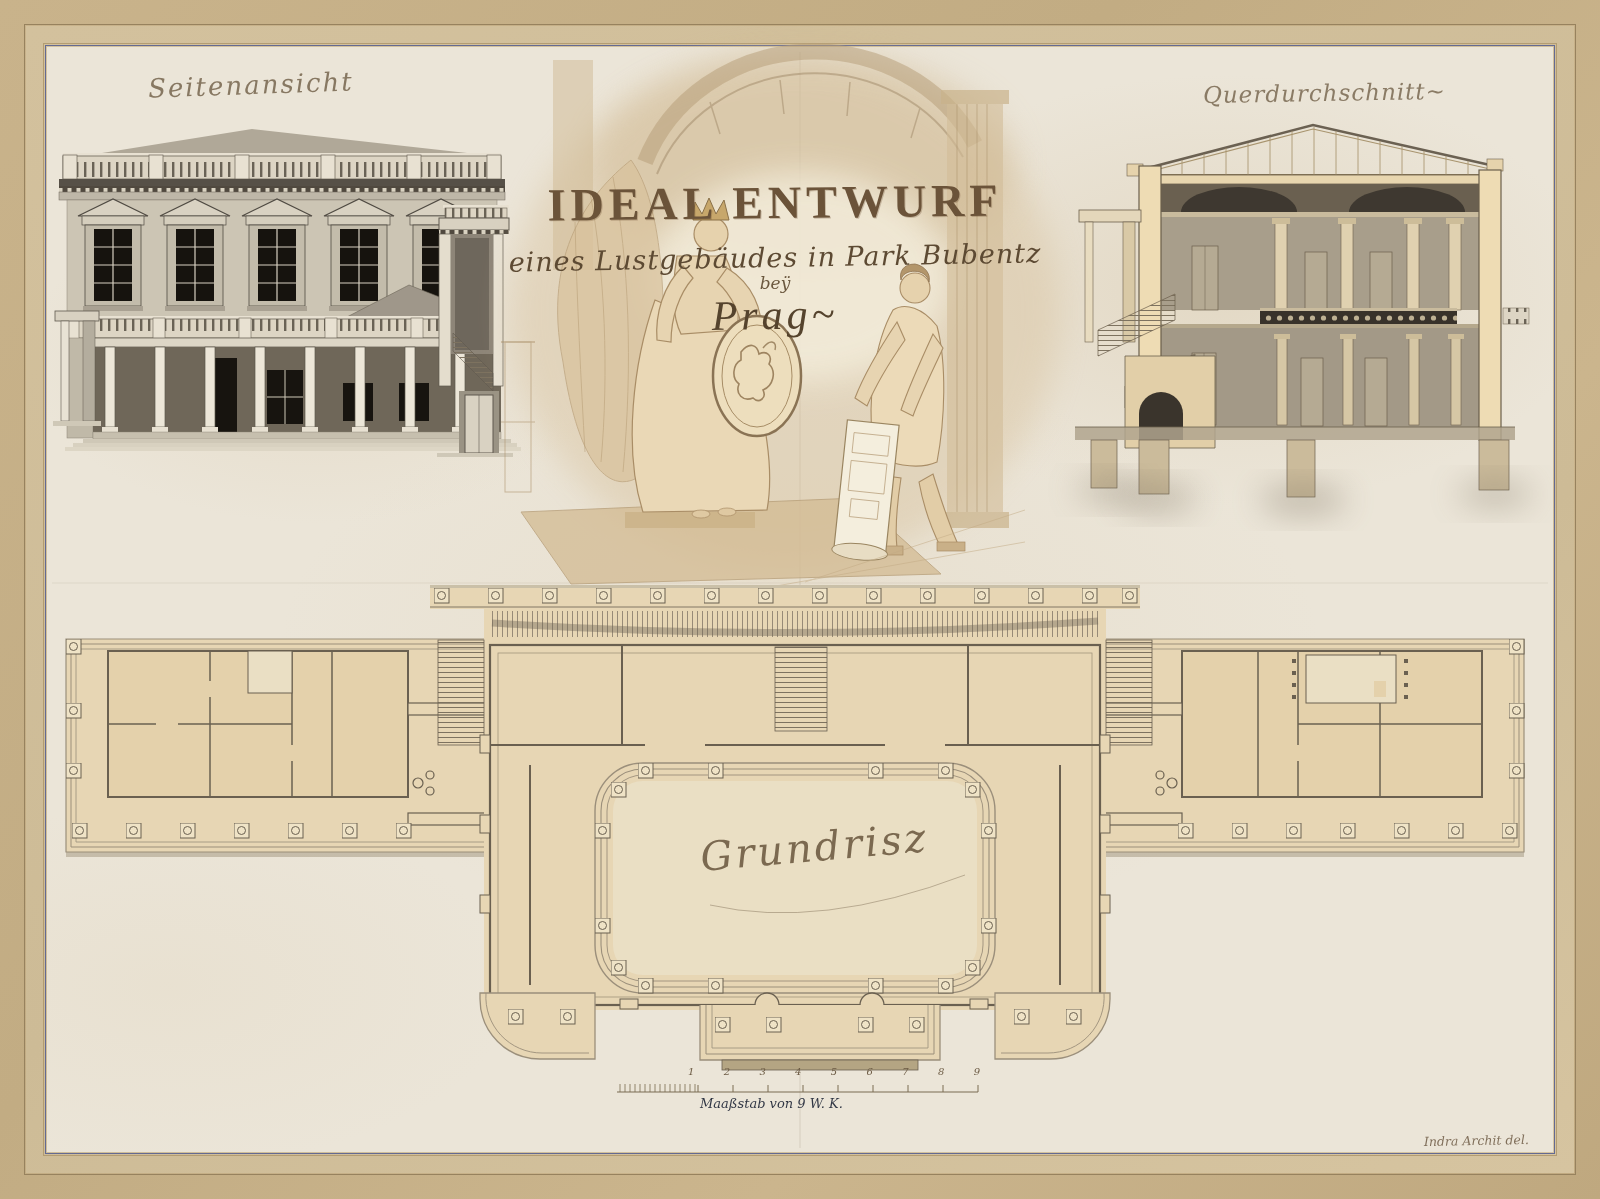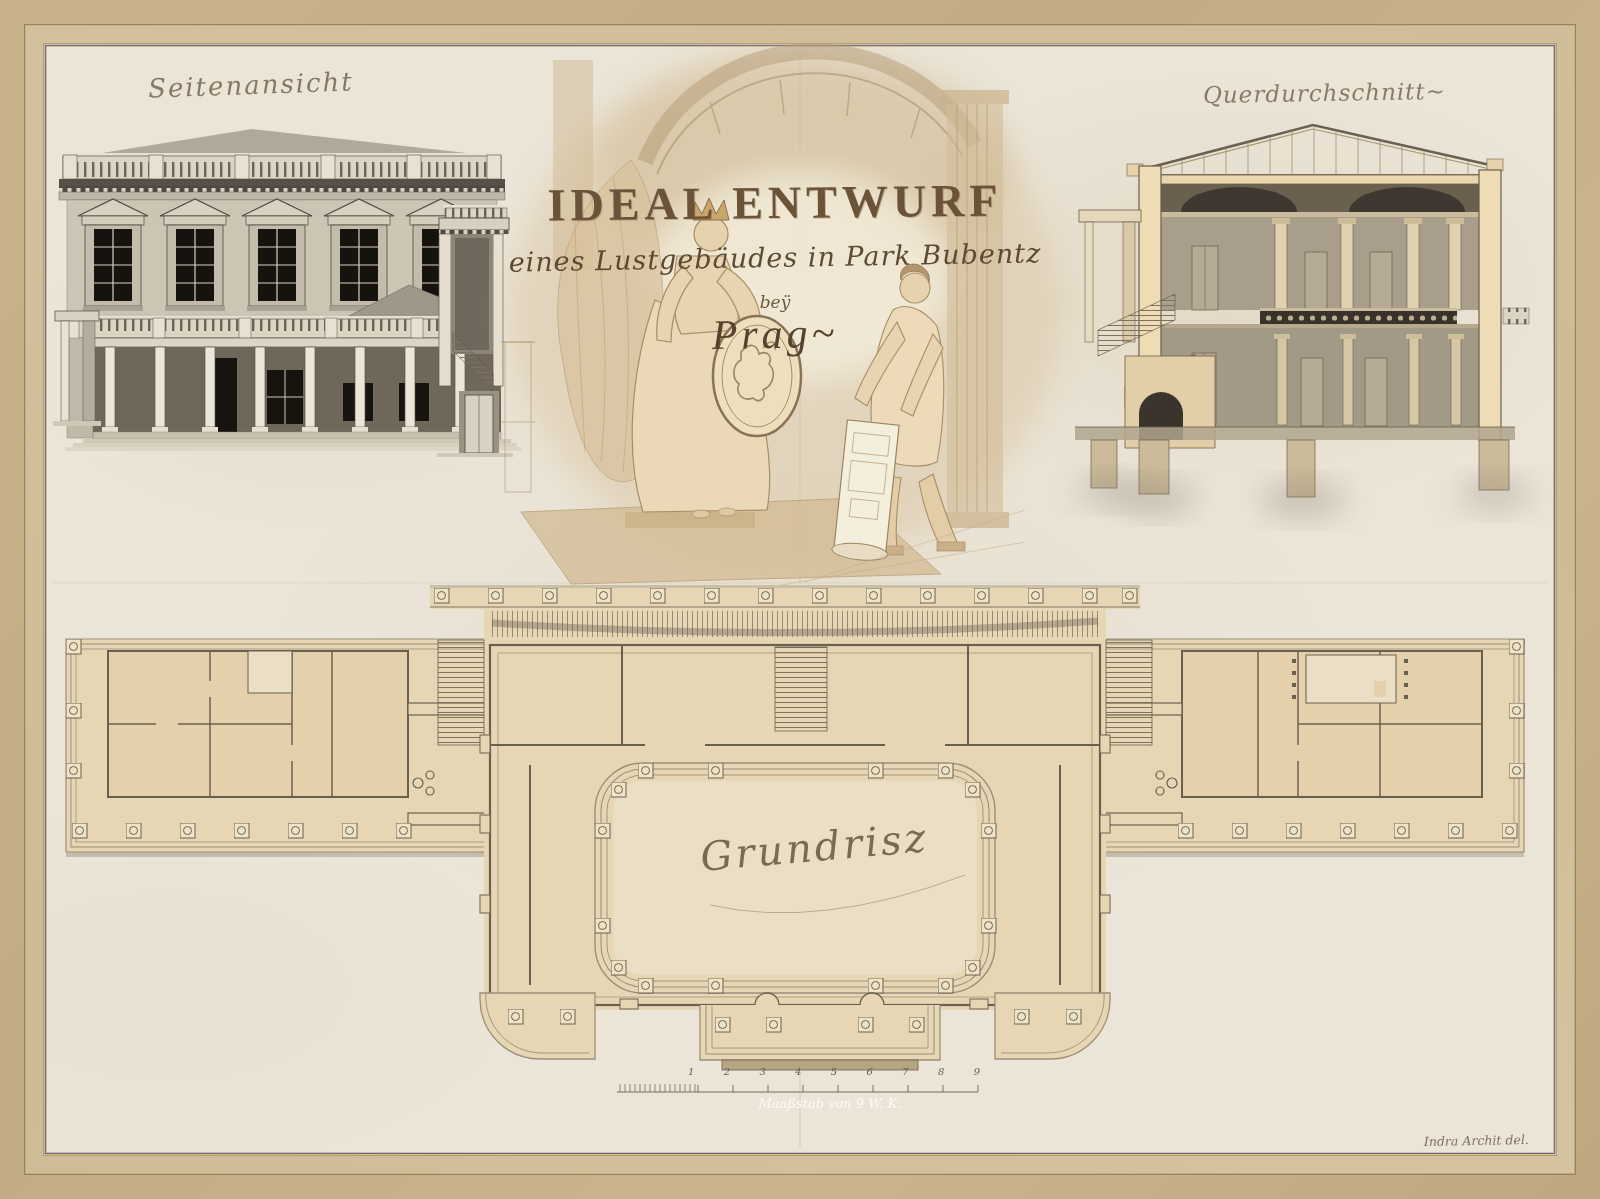--- a/index.html
+++ b/index.html
@@ -25,27 +25,27 @@
   .lbl-side{left:148px;top:70px;font-size:26px;letter-spacing:2px;transform:rotate(-2deg);opacity:.88;}
   .lbl-section{left:1203px;top:80px;font-size:23px;letter-spacing:1px;transform:rotate(-1deg);opacity:.85;}
   .lbl-plan{left:700px;top:824px;font-size:40px;letter-spacing:3px;color:#6f5d44;
             transform:rotate(-5deg);opacity:.9;}
   .title-wrap{position:absolute;left:475px;top:176px;width:600px;text-align:center;}
   .title-main{font-family:"Liberation Serif",serif;font-weight:700;font-size:46px;
       letter-spacing:5px;color:#6b5339;text-shadow:1px 1px 0 rgba(90,60,30,.25);
       transform:rotate(-.6deg);}
   .title-sub{font-style:italic;font-size:27px;letter-spacing:1px;color:#5d4a33;margin-top:13px;
       transform:rotate(-1deg);}
-  .title-bey{font-style:italic;font-size:17px;color:#6b583f;margin-top:19px;text-align:center;}
+  .title-bey{font-style:italic;font-size:17px;color:#6b583f;margin-top:0;text-align:center;}
   .title-city{font-family:"Liberation Serif",serif;font-style:italic;font-size:42px;
       letter-spacing:4px;color:#55432d;margin-top:-2px;transform:rotate(-1deg);}
   .scale-nums{position:absolute;left:688px;top:1066px;width:292px;display:flex;
       justify-content:space-between;font-size:10px;font-style:italic;color:#6b5a43;}
-  .scale-caption{position:absolute;left:700px;top:1096px;width:260px;text-align:center;
-      font-size:13px;font-style:italic;color:#ffffff;opacity:.85;}
+  .scale-caption{position:absolute;left:700px;top:1096px;width:260px;
+      font-size:13px;font-style:italic;color:#0f172a;opacity:.85;}
   .signature{position:absolute;left:1424px;top:1133px;font-size:12.5px;font-style:italic;
       color:#6e5b45;transform:rotate(-1.2deg);opacity:.85;}
 </style>
 </head>
 <body>
 
 <div class="canvas">
   <div class="frame-outer"></div>
   <div class="frame-line1"></div>
   <div class="frame-band"></div>

